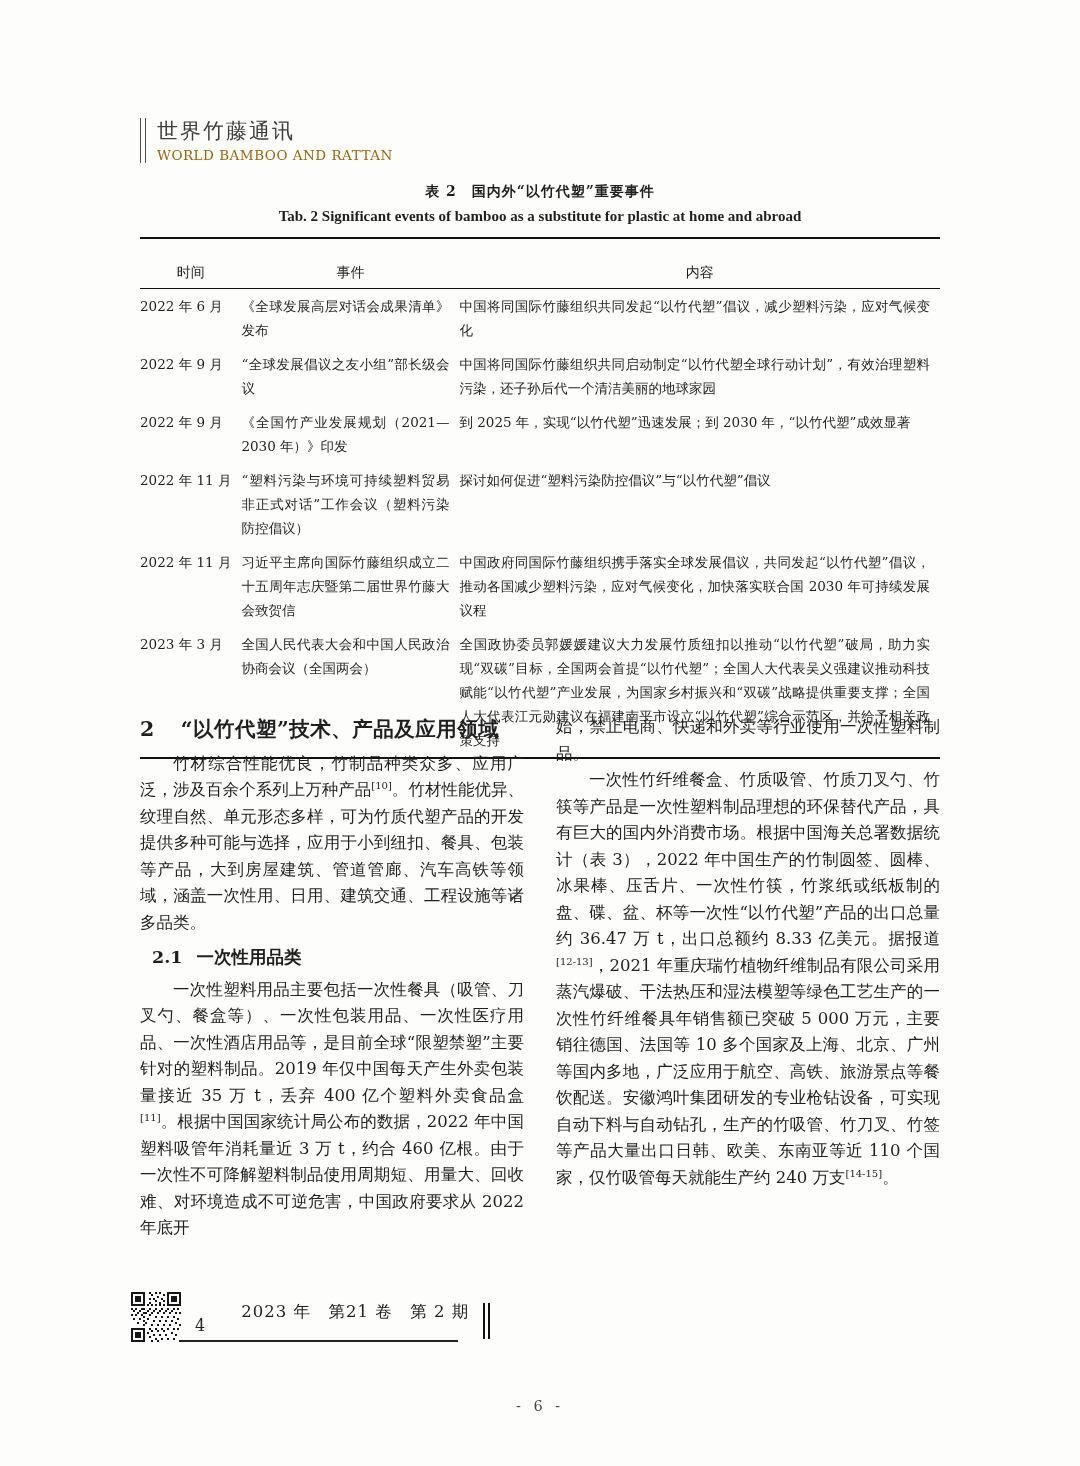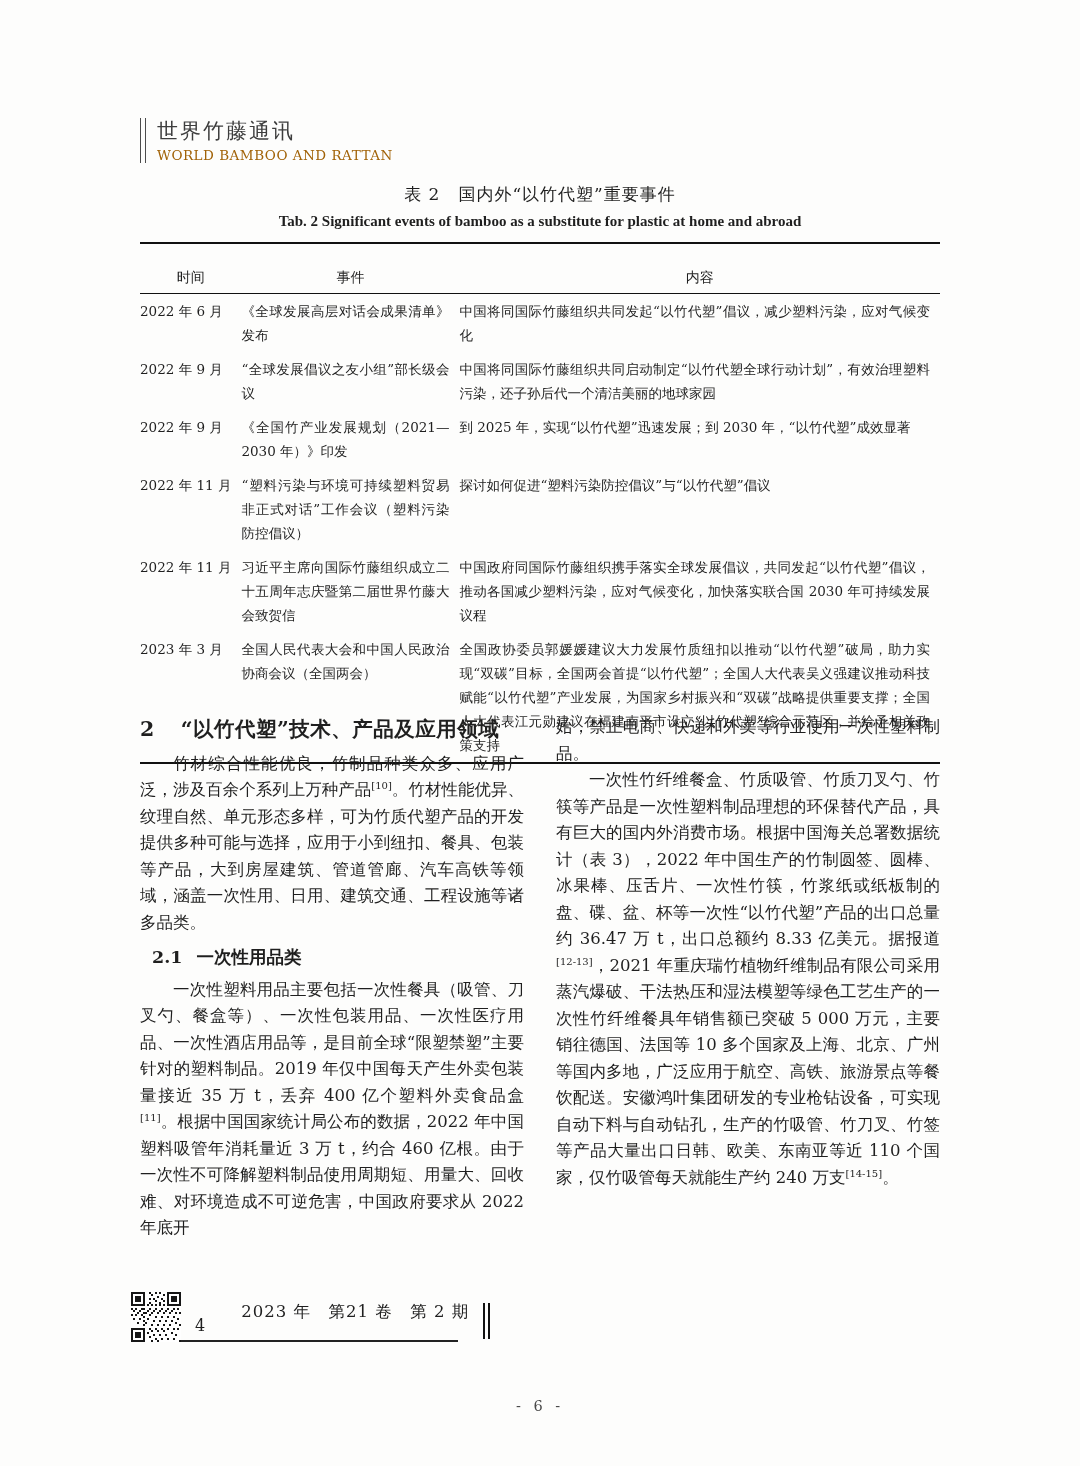--- a/index.html
+++ b/index.html
@@ -9,21 +9,21 @@
     background:#fdfdfc; overflow:hidden; color:#1f1f1f;
     font-family:"DejaVu Serif","Liberation Serif",serif;
   }
   
   .brand { position:absolute; left:140px; top:118px; display:flex; align-items:stretch; }
   .brand-bars { width:6px; border-left:1.5px solid #4c4c4c; border-right:1.5px solid #4c4c4c; margin-right:11px; }
   .brand-cn { font-size:21px; letter-spacing:2px; color:#3d3d3d; line-height:1.25; }
   .brand-en { font-size:13.5px; color:#a16207; letter-spacing:0.5px; margin-top:3px; }
   
   .table-wrap { position:absolute; left:140px; top:183px; width:800px; }
-  .tbl-title-cn { text-align:center; font-weight:normal; font-size:17px; letter-spacing:1px; }
+  .tbl-title-cn { text-align:center; font-weight:bold; font-size:14px; letter-spacing:1px; }
   .tbl-title-en { text-align:center; font-weight:bold; font-size:15px; margin-top:7px; font-family:"Liberation Serif","DejaVu Serif",serif; }
   table.events { width:100%; border-collapse:collapse; margin-top:12px;
     border-top:2.5px solid #111; border-bottom:2.5px solid #111;
     font-size:13.5px; }
   table.events thead tr { border-bottom:1.3px solid #111; }
   table.events th { font-weight:normal; font-size:14px; padding:25px 0 6px; text-align:center; }
   table.events td { vertical-align:top; padding:5px 10px 5px 0; line-height:24px; text-align:justify; }
   td.c0 { white-space:nowrap; padding-left:6px; width:100px; }
   td.c1 { width:218px; }
   

